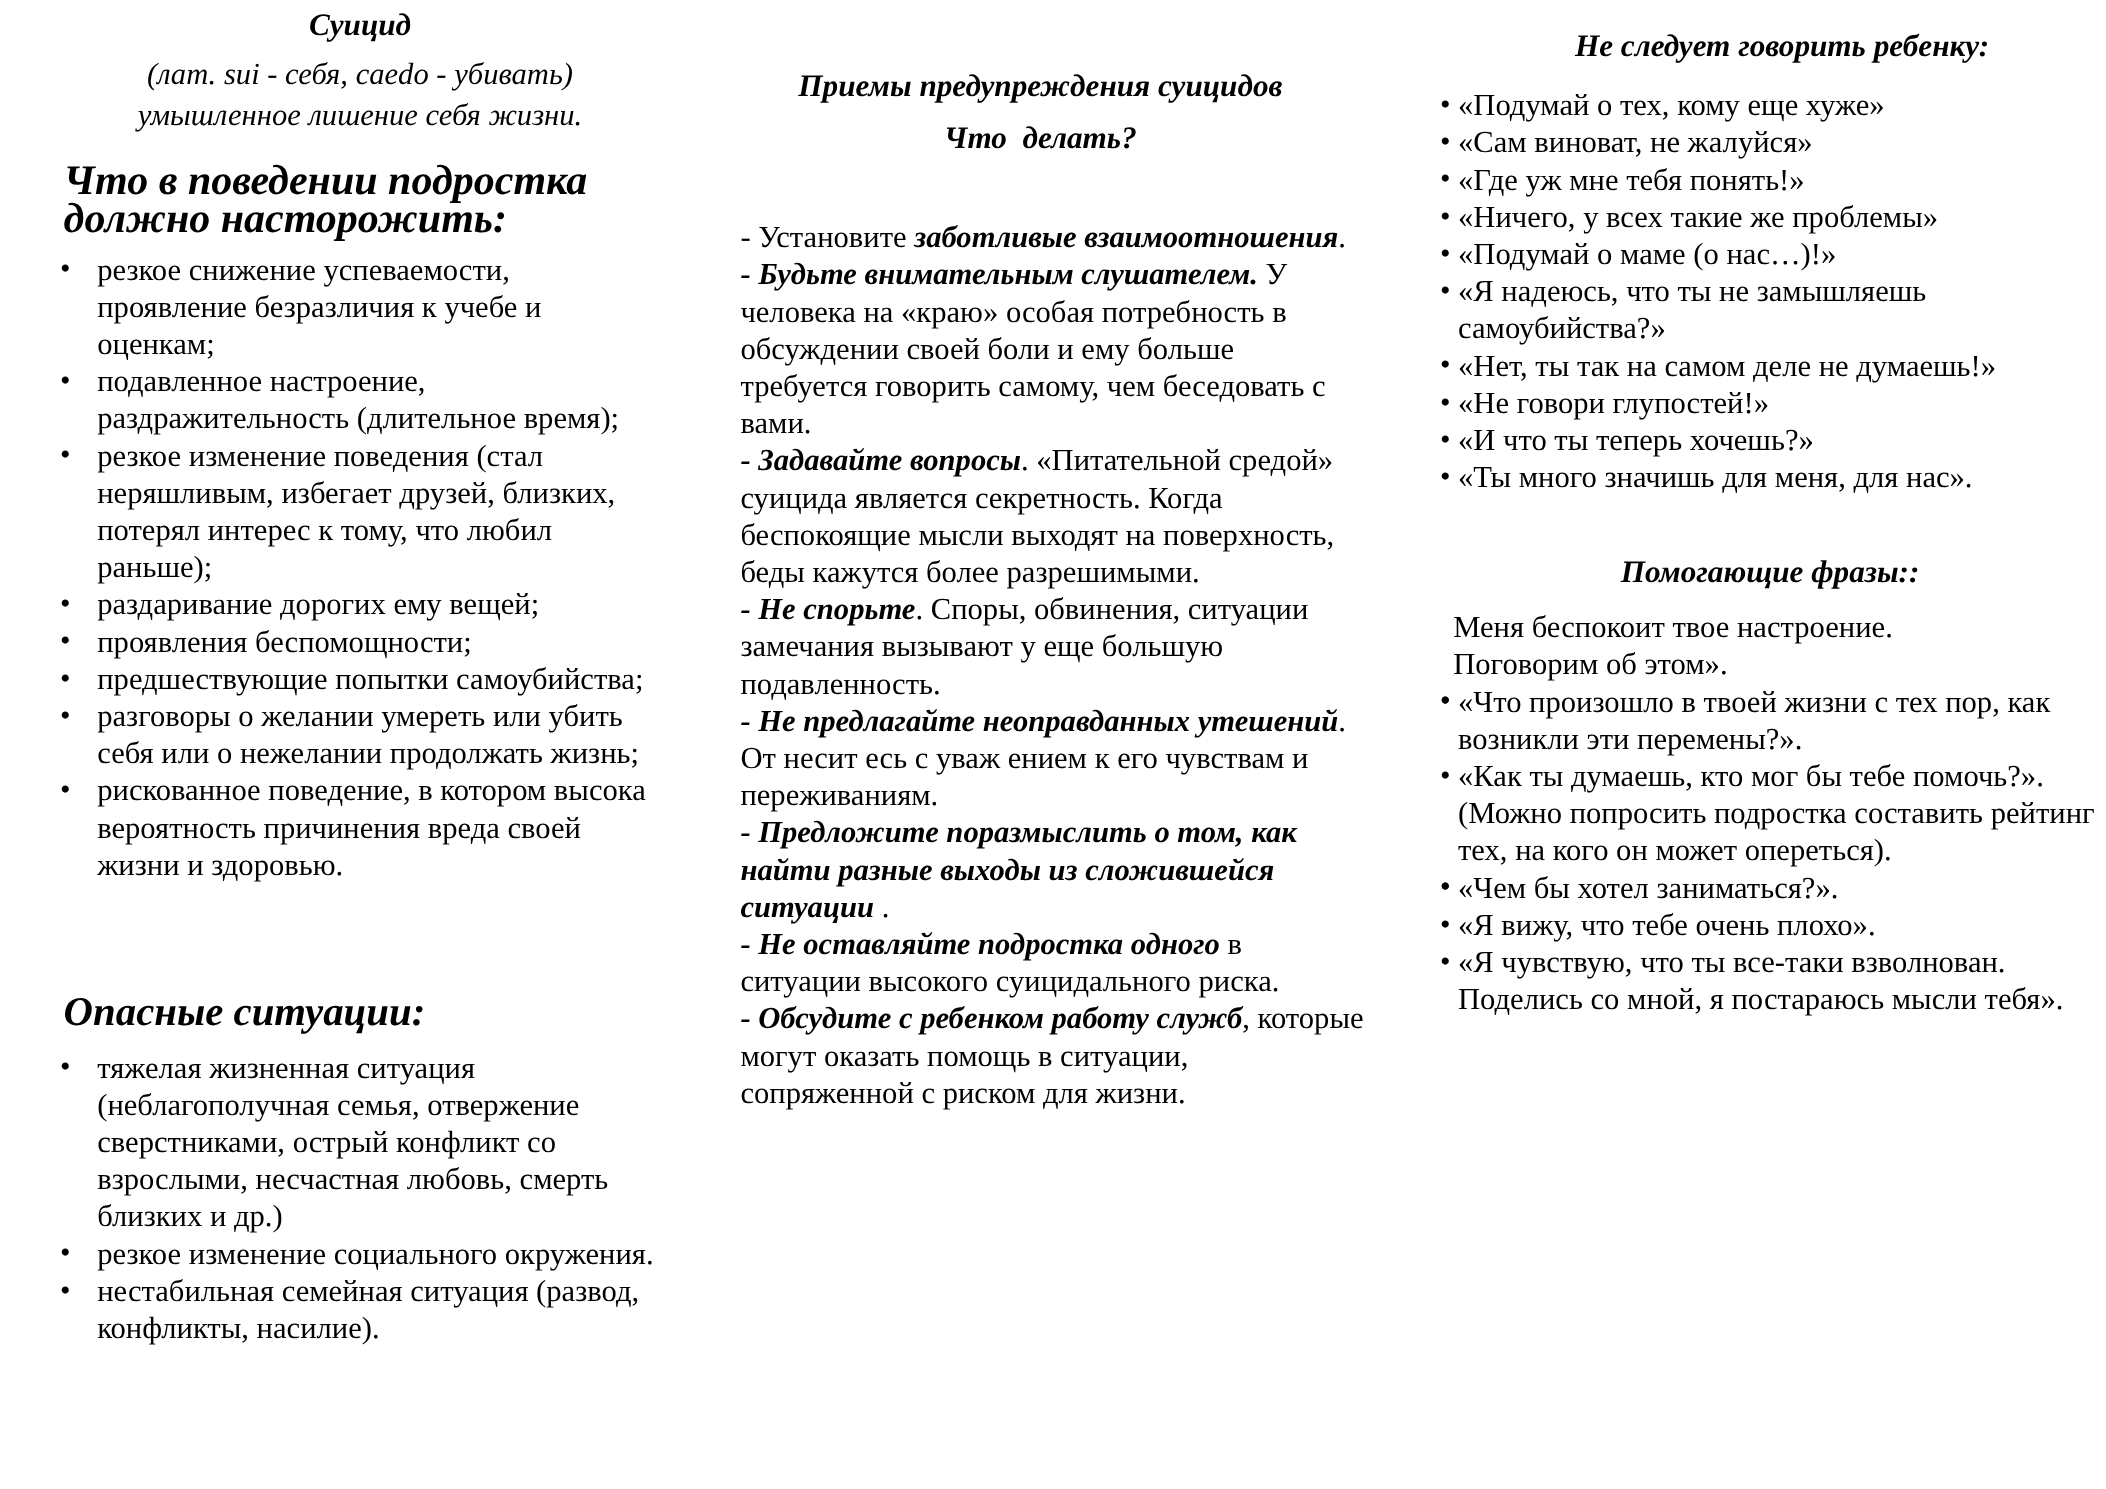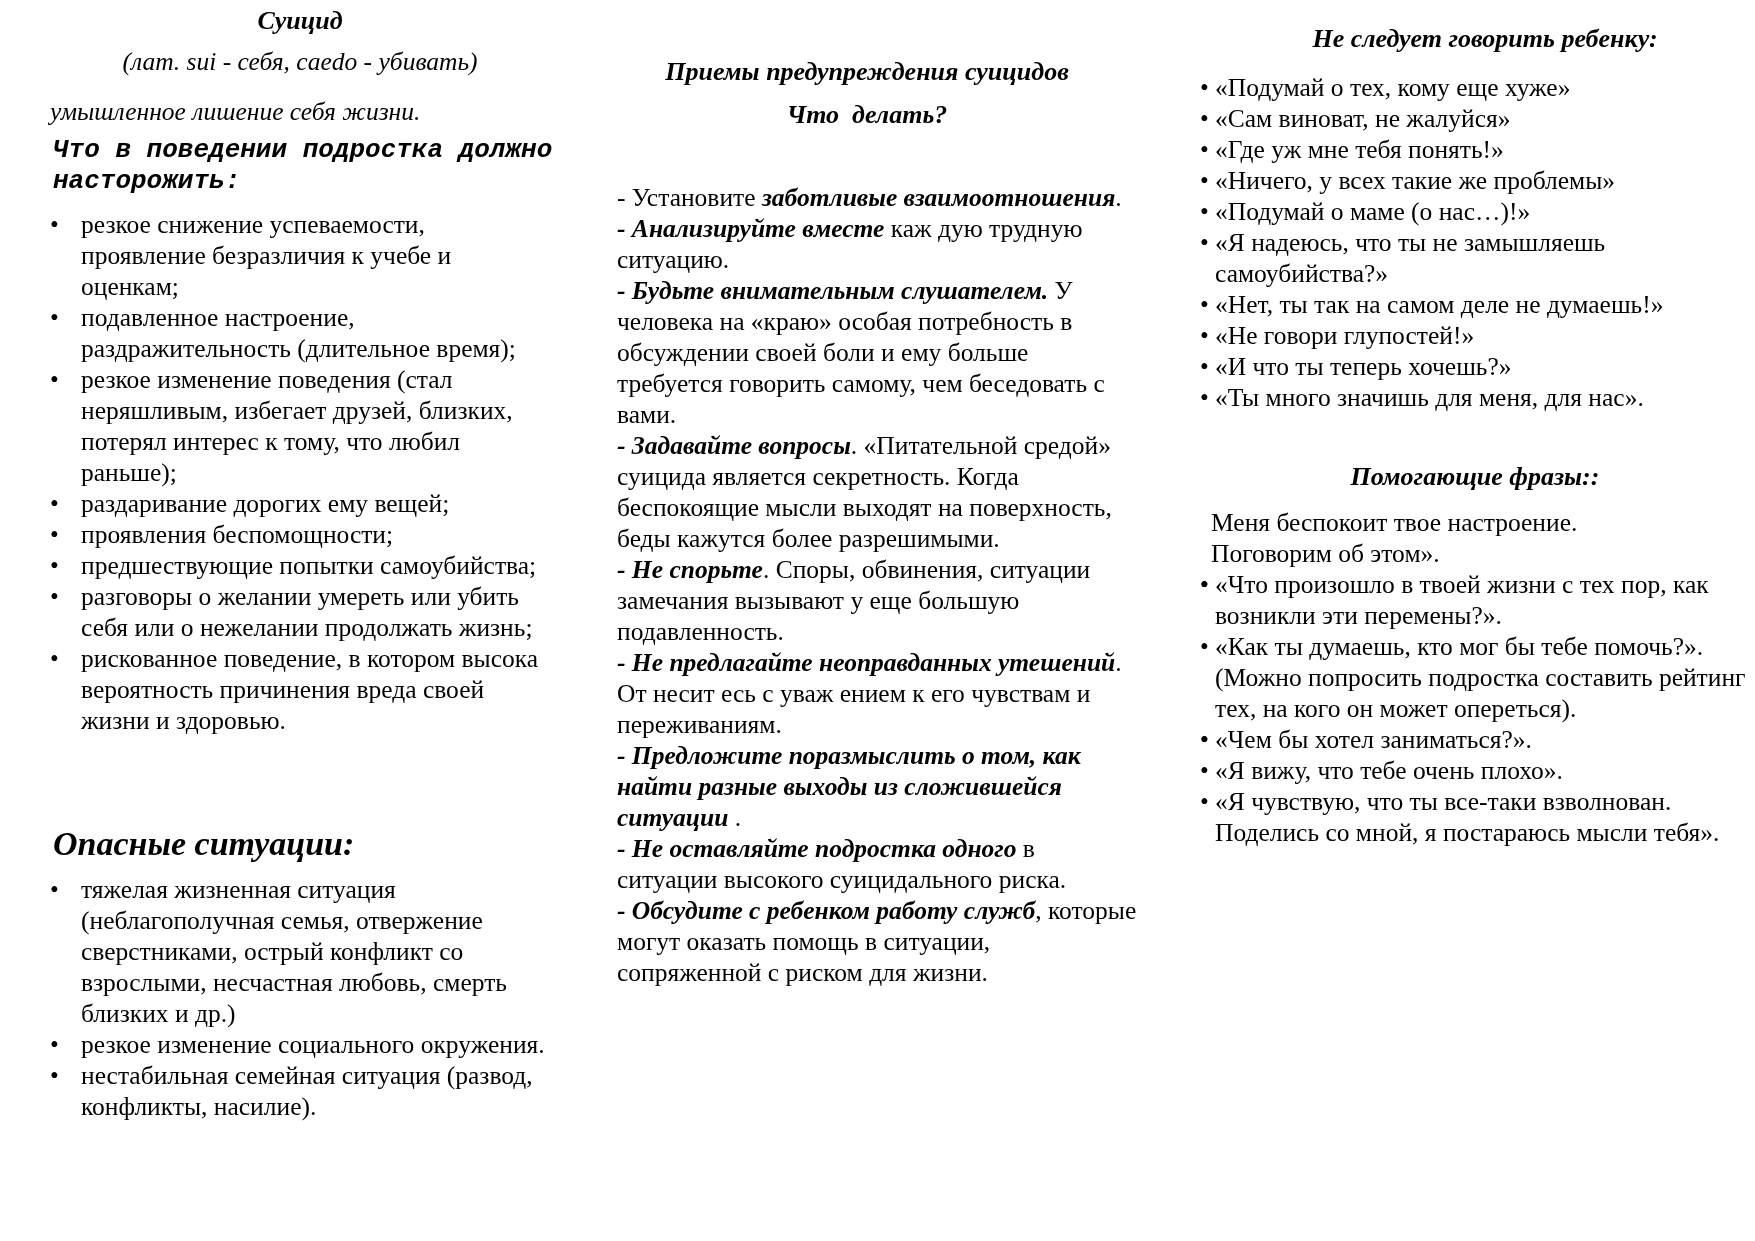--- a/index.html
+++ b/index.html
@@ -18,22 +18,22 @@
   #col-right { left: 1195px; width: 560px; }
   .mid-body { font-size: 25.5px; line-height: 31px; }
   .mid-body .item { display: block; font-family: Liberation Serif, serif; }
 </style>
 </head>
 <body>
 
 <div class="col" id="col-left">
   <div class="bi" style="position:absolute; top:4px; left:0; width:500px; text-align:center; font-size:26px; line-height:34px;">Суицид</div>
   <div style="position:absolute; top:46px; left:0; width:500px; text-align:center; font-style:italic; font-size:25.5px; line-height:31px;">(лат. sui - себя, caedo - убивать)</div>
-  <div style="position:absolute; top:80px; left:0; width:500px; font-style:italic; font-size:25.5px; line-height:31px;margin-top:16px;">умышленное лишение себя жизни.</div>
-  <div class="bi" style="position:absolute; top:135px; left:3px; width:500px; font-size:26px; line-height:31px;font-family:Liberation Mono, monospace;">Что в поведении подростка должно насторожить:</div>
+  <div style="position:absolute; top:80px; left:0; width:500px; text-align:center; font-style:italic; font-size:25.5px; line-height:31px;">умышленное лишение себя жизни.</div>
+  <div class="bi" style="position:absolute; top:135px; left:3px; width:500px; font-size:35px; line-height:31px;">Что в поведении подростка должно насторожить:</div>
 
   <ul class="bul" id="warning-list" style="position:absolute; top:209px; left:0; width:500px;">
       <li style="padding-left: 31px;"><span class="dot" style="left: 0px;">•</span><span>резкое снижение успеваемости, проявление безразличия к учебе и оценкам;</span></li>
       <li style="padding-left: 31px;"><span class="dot" style="left: 0px;">•</span><span>подавленное настроение, раздражительность (длительное время);</span></li>
       <li style="padding-left: 31px;"><span class="dot" style="left: 0px;">•</span><span>резкое изменение поведения (стал неряшливым, избегает друзей, близких, потерял интерес к тому, что любил раньше);</span></li>
       <li style="padding-left: 31px;"><span class="dot" style="left: 0px;">•</span><span>раздаривание дорогих ему вещей;</span></li>
       <li style="padding-left: 31px;"><span class="dot" style="left: 0px;">•</span><span>проявления беспомощности;</span></li>
       <li style="padding-left: 31px;"><span class="dot" style="left: 0px;">•</span><span>предшествующие попытки самоубийства;</span></li>
       <li style="padding-left: 31px;"><span class="dot" style="left: 0px;">•</span><span>разговоры о желании умереть или убить себя или о нежелании продолжать жизнь;</span></li>
       <li style="padding-left: 31px;"><span class="dot" style="left: 0px;">•</span><span>рискованное поведение, в котором высока вероятность причинения вреда своей жизни и здоровью.</span></li>
@@ -46,21 +46,20 @@
       <li style="padding-left: 31px;"><span class="dot" style="left: 0px;">•</span><span>резкое изменение социального окружения.</span></li>
       <li style="padding-left: 31px;"><span class="dot" style="left: 0px;">•</span><span>нестабильная семейная ситуация (развод, конфликты, насилие).</span></li>
     </ul>
 </div>
 
 <div class="col" id="col-mid">
   <div class="bi" style="position:absolute; top:55px; left:0; width:500px; text-align:center; font-size:26px; line-height:34px;">Приемы предупреждения суицидов</div>
   <div class="bi" style="position:absolute; top:98px; left:0; width:500px; text-align:center; font-size:26px; line-height:34px; white-space:pre;">Что  делать?</div>
   <div class="mid-body" id="mid-body" style="position:absolute; top:182px; left:0; width:520px;">
       <span class="item"><span>- Установите </span><span class="bi">заботливые взаимоотношения</span><span>.</span></span>
-      <span class="item"><span class="bi">- Анализируйте вместе</span><span> каж дую трудную ситуацию.</span></span>
       <span class="item"><span class="bi">- Будьте внимательным слушателем.</span><span> У человека на «краю» особая потребность в обсуждении своей боли и ему больше требуется говорить самому, чем беседовать с вами.</span></span>
       <span class="item"><span class="bi">- Задавайте вопросы</span><span>. «Питательной средой» суицида является секретность. Когда беспокоящие мысли выходят на поверхность, беды кажутся более разрешимыми.</span></span>
       <span class="item"><span class="bi">- Не спорьте</span><span>. Споры, обвинения, ситуации замечания вызывают у еще большую подавленность.</span></span>
       <span class="item"><span class="bi">- Не предлагайте неоправданных утешений</span><span>. От несит есь с уваж ением к его чувствам и переживаниям.</span></span>
       <span class="item"><span class="bi">- Предложите поразмыслить о том, как найти разные выходы из сложившейся ситуации</span><span> .</span></span>
       <span class="item"><span class="bi">- Не оставляйте подростка одного</span><span> в ситуации высокого суицидального риска.</span></span>
       <span class="item"><span class="bi">- Обсудите с ребенком работу служб</span><span>, которые могут оказать помощь в ситуации, сопряженной с риском для жизни.</span></span>
     </div>
 </div>
 

